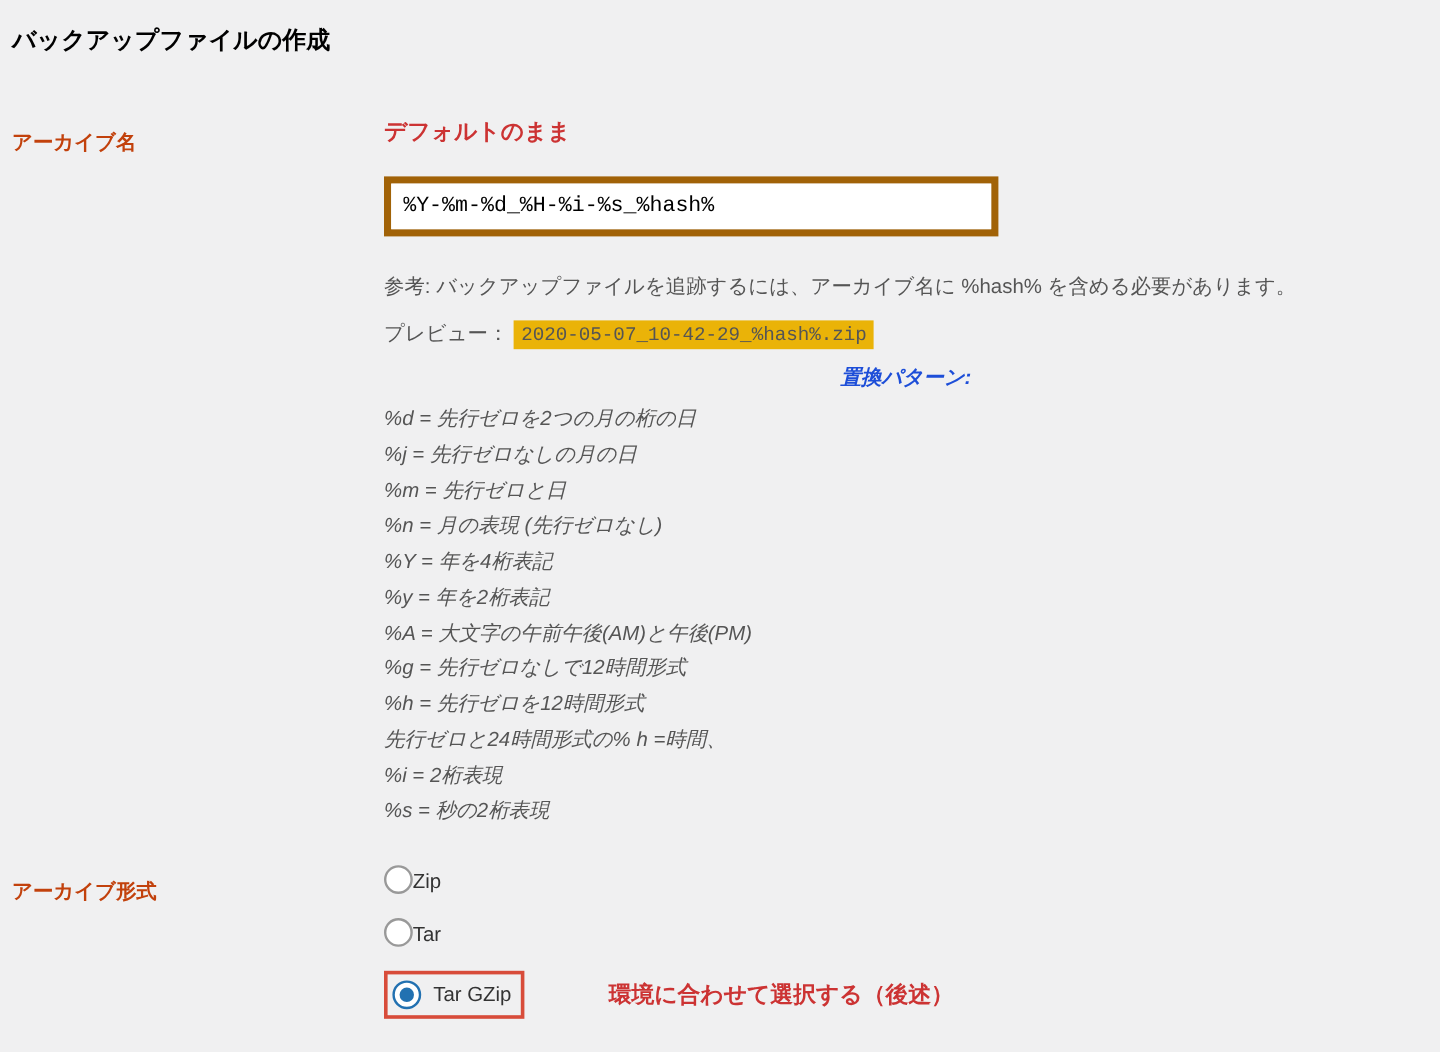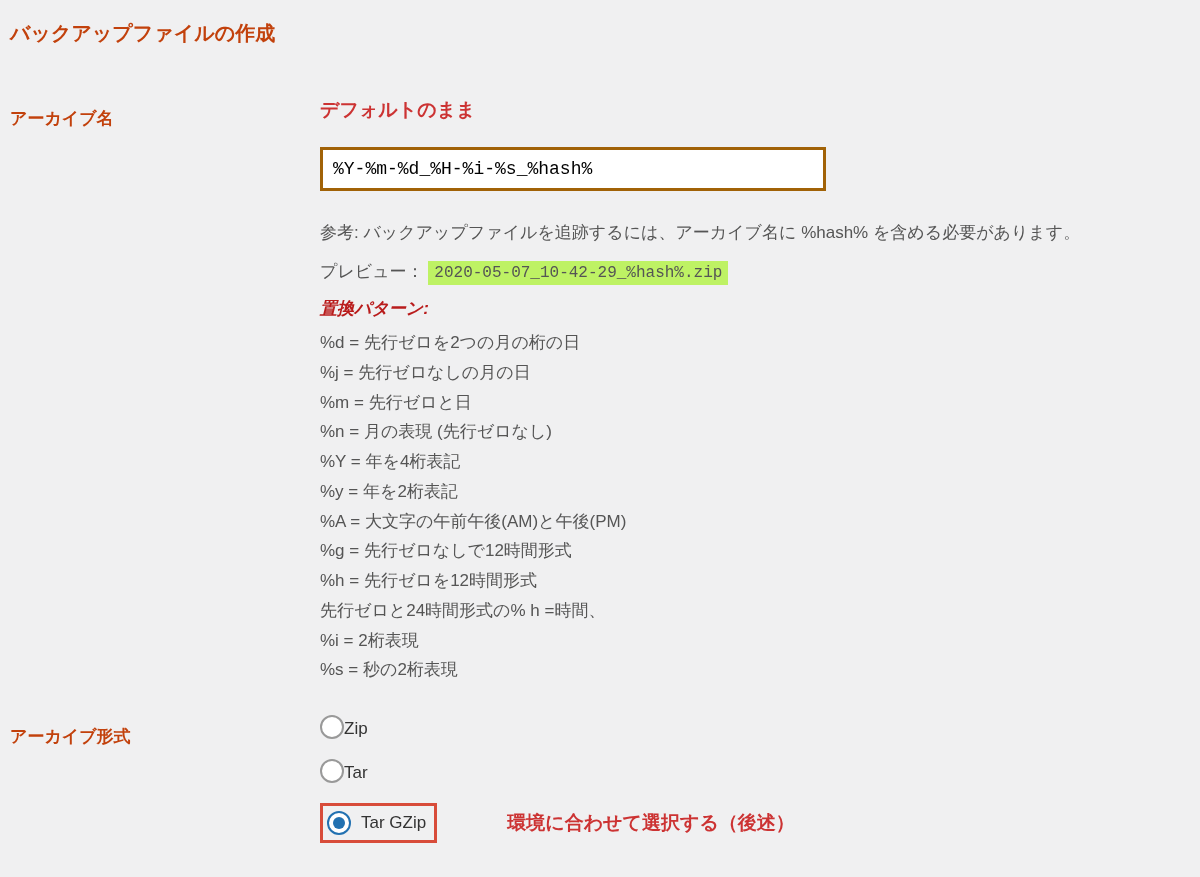--- a/index.html
+++ b/index.html
@@ -10,21 +10,21 @@
     body {
       font-family: -apple-system, BlinkMacSystemFont, "Hiragino Kaku Gothic ProN", "Hiragino Sans", Meiryo, sans-serif;
       background: #f0f0f1;
       color: #333;
       font-size: 16px;
       padding: 20px 10px;
     }
     .section-title {
       font-size: 20px;
       font-weight: 600;
-      color: #c2410c;
+      color: #000000;
       margin-bottom: 50px;
     }
     .form-row {
       display: flex;
       align-items: flex-start;
       margin-bottom: 30px;
     }
     .form-label {
       width: 310px;
       flex-shrink: 0;
@@ -36,21 +36,21 @@
     .form-content {
       flex: 1;
     }
     .annotation-red {
       color: #cc3333;
       font-size: 19px;
       font-weight: 700;
       margin-bottom: 24px;
     }
     .input-wrapper {
-      border: 3px solid #a16207;
+      border: 6px solid #a16207;
       display: inline-block;
       background: #eab308;
     }
     .text-input {
       width: 500px;
       height: 38px;
       padding: 6px 10px;
       border: none;
       font-family: "Courier New", Courier, monospace;
       font-size: 18px;
@@ -63,36 +63,38 @@
       margin-top: 28px;
       margin-bottom: 14px;
       line-height: 1.6;
     }
     .preview-line {
       color: #555;
       font-size: 17px;
       margin-bottom: 14px;
     }
     .preview-code {
-      background: #bef264;
+      background: #eab308;
       padding: 3px 6px;
       font-family: "Courier New", Courier, monospace;
       font-size: 16px;
     }
     .pattern-header {
       font-style: italic;
       font-weight: 600;
-      color: #b91c1c;
+      color: #1d4ed8;
       font-size: 17px;
       margin-bottom: 8px;
+      text-align: center;
     }
     .pattern-list {
       list-style: none;
     }
     .pattern-item {
+      font-style: italic;
       color: #555;
       font-size: 17px;
       line-height: 1.75;
     }
     .radio-group {
       display: flex;
       flex-direction: column;
       gap: 20px;
     }
     .radio-item {

